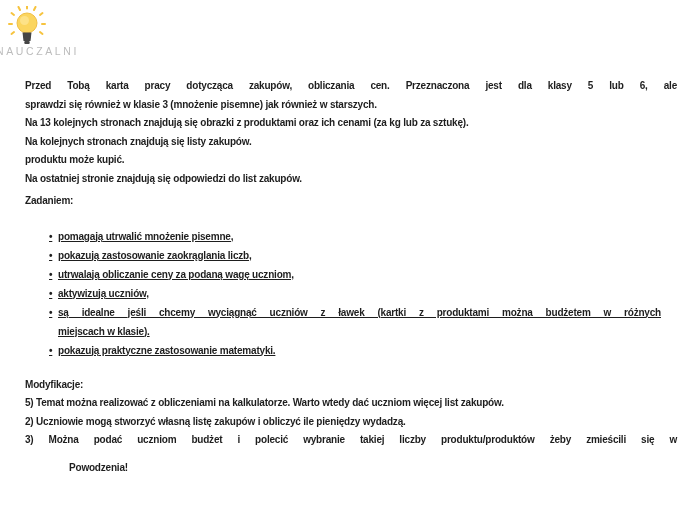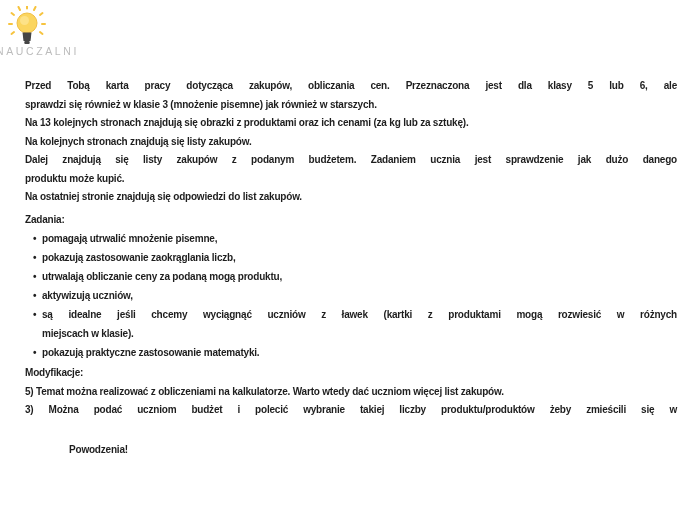--- a/index.html
+++ b/index.html
@@ -55,34 +55,35 @@
   }
   .line { white-space: nowrap; }
   .stretch {
     white-space: normal;
     text-align: justify;
     text-align-last: justify;
   }
   .heading { margin-top: 4px; }
   .tasks {
     list-style: none;
-    margin: 0;
+    margin: 16px;
     padding: 0;
     line-height: 19px;
+    text-decoration: underline;
   }
   .tasks li { display: flex; }
   .dot {
     flex: 0 0 17px;
     padding-left: 8px;
     box-sizing: border-box;
   }
   .dot::before { content: "•"; }
   .btext { flex: 1; min-width: 0; }
   .mods-heading { margin-top: 2px; }
-  .closing { margin-top: 21px; padding-left: 44px; }
+  .closing { margin-top: 9px; padding-left: 44px; }
 </style>
 </head>
 <body>
 
 <div class="page">
 
   <div class="logo">
     <svg width="40" height="42" viewBox="0 0 40 42">
 
       <g stroke="#f6c33e" stroke-width="2" stroke-linecap="round">
@@ -106,60 +107,60 @@
     <div class="brand">NAUCZALNI</div>
   </div>
 
   <div class="content">
 
     <section>
       <div class="line stretch">Przed Tobą karta pracy dotycząca zakupów, obliczania cen. Przeznaczona jest dla klasy 5 lub 6, ale</div>
       <div class="line">sprawdzi się również w klasie 3 (mnożenie pisemne) jak również w starszych.</div>
       <div class="line">Na 13 kolejnych stronach znajdują się obrazki z produktami oraz ich cenami (za kg lub za sztukę).</div>
       <div class="line">Na kolejnych stronach znajdują się listy zakupów.</div>
-      <div class="line stretch">Dalej znajdują się listy zakupów z podanym budżetem. Zadaniem ucznia jest sprawdzenie jak dużo danego</div>
       <div class="line">produktu może kupić.</div>
       <div class="line">Na ostatniej stronie znajdują się odpowiedzi do list zakupów.</div>
     </section>
 
-    <div class="heading">Zadania:</div>
+    <div class="heading">Zadaniem:</div>
 
     <ul class="tasks">
       <li>
         <span class="dot"></span>
         <div class="btext line">pomagają utrwalić mnożenie pisemne,</div>
       </li>
       <li>
         <span class="dot"></span>
         <div class="btext line">pokazują zastosowanie zaokrąglania liczb,</div>
       </li>
       <li>
         <span class="dot"></span>
-        <div class="btext line">utrwalają obliczanie ceny za podaną mogą produktu,</div>
+        <div class="btext line">utrwalają obliczanie ceny za podaną wagę uczniom,</div>
       </li>
       <li>
         <span class="dot"></span>
         <div class="btext line">aktywizują uczniów,</div>
       </li>
       <li>
         <span class="dot"></span>
         <div class="btext">
-          <div class="line stretch">są idealne jeśli chcemy wyciągnąć uczniów z ławek (kartki z produktami mogą rozwiesić w różnych</div>
+          <div class="line stretch">są idealne jeśli chcemy wyciągnąć uczniów z ławek (kartki z produktami można budżetem w różnych</div>
           <div class="line">miejscach w klasie).</div>
         </div>
       </li>
       <li>
         <span class="dot"></span>
         <div class="btext line">pokazują praktyczne zastosowanie matematyki.</div>
       </li>
     </ul>
 
     <div class="heading mods-heading">Modyfikacje:</div>
 
     <section>
       <div class="line">5) Temat można realizować z obliczeniami na kalkulatorze. Warto wtedy dać uczniom więcej list zakupów.</div>
+      <div class="line">2) Uczniowie mogą stworzyć własną listę zakupów i obliczyć ile pieniędzy wydadzą.</div>
       <div class="line stretch">3) Można podać uczniom budżet i polecić wybranie takiej liczby produktu/produktów żeby zmieścili się w</div>
     </section>
 
     <div class="closing">Powodzenia!</div>
 
   </div>
 </div>
 
 </body></html>

